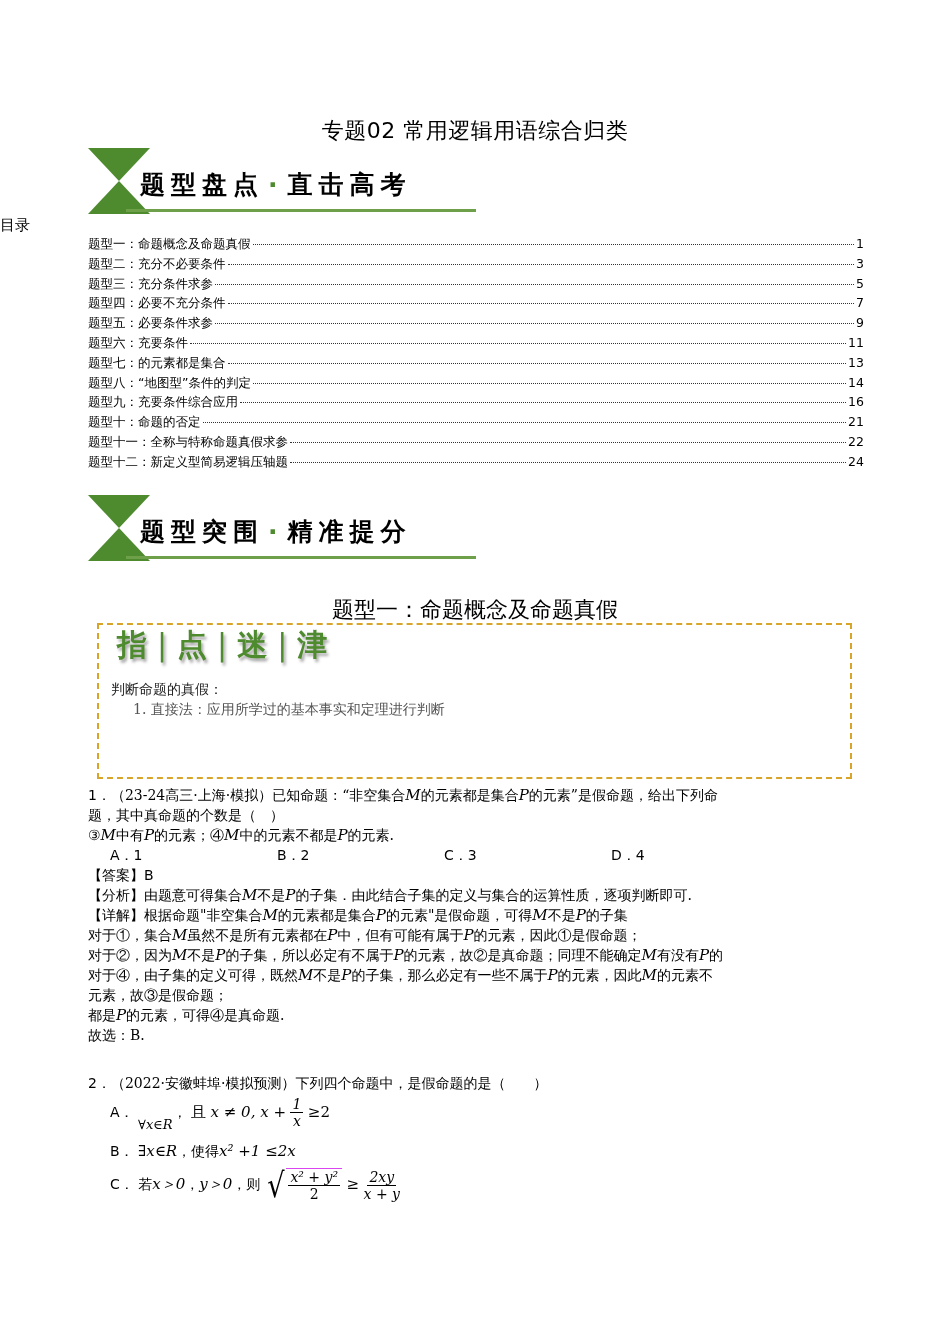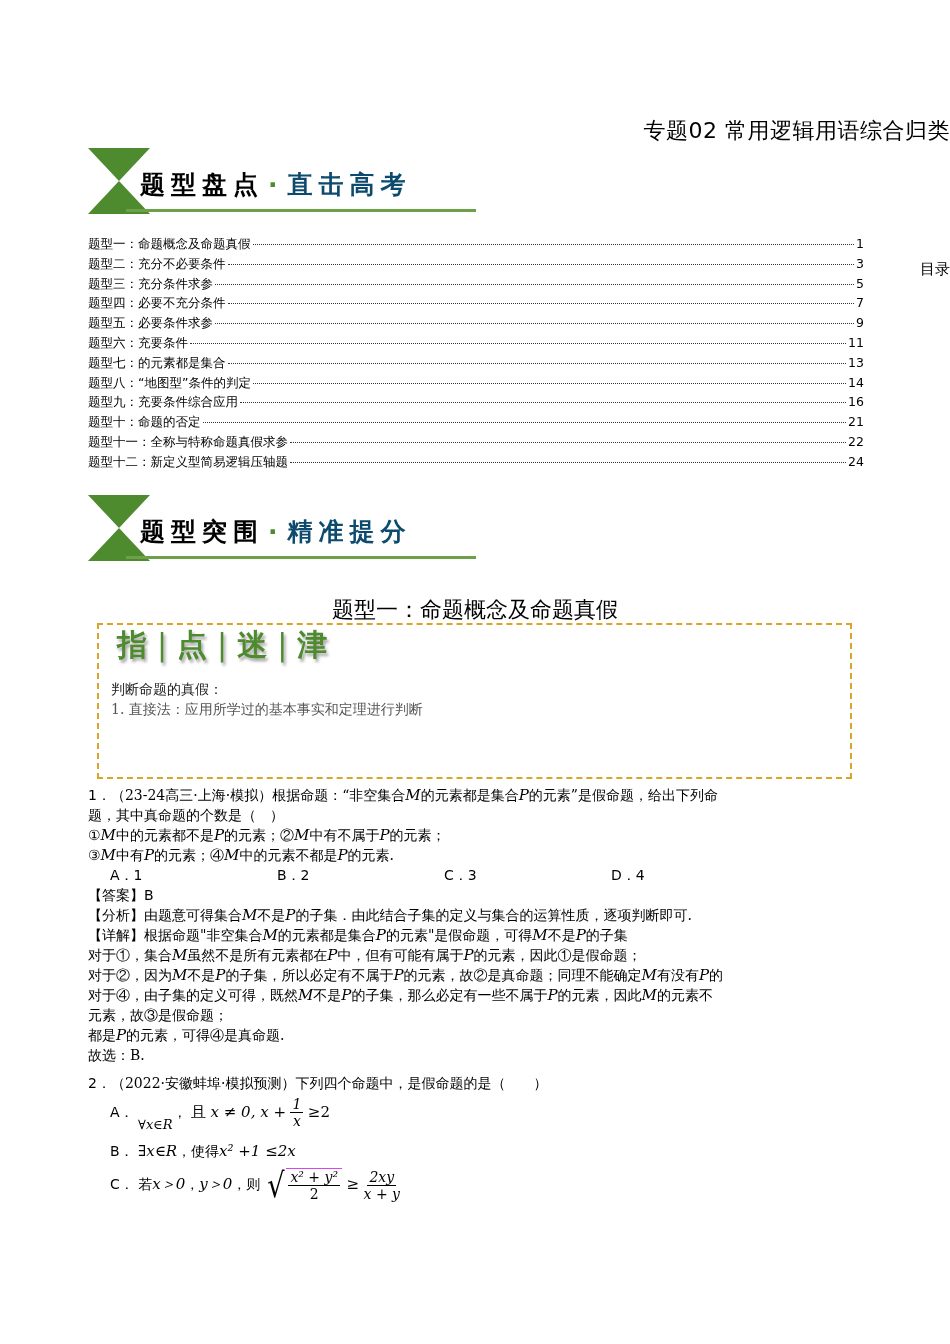--- a/index.html
+++ b/index.html
@@ -1,42 +1,42 @@
 <!DOCTYPE html>
 <html><head>
   <meta charset="utf-8">
   <style>
     * { box-sizing: border-box; margin: 0; padding: 0; }
     html, body { width: 950px; height: 1344px; background: #ffffff; }
     body { position: relative; font-family: "DejaVu Serif", "Liberation Serif", serif; color: #000; overflow: hidden; }
 
-    .doc-title { position: absolute; top: 116px; left: 0; width: 950px; text-align: right; font-size: 22px; font-family: "DejaVu Sans", sans-serif; letter-spacing: 0.5px; }
+    .doc-title { position: absolute; top: 116px; left: 0; width: 950px; text-align: center; font-size: 22px; font-family: "DejaVu Sans", sans-serif; letter-spacing: 0.5px; }
 
     .banner { position: absolute; left: 88px; width: 390px; height: 66px; }
     .banner svg { position: absolute; left: 0; top: 0; }
     .banner .banner-text { position: absolute; left: 52px; top: 20px; font-size: 25px; font-weight: bold; font-family: "DejaVu Sans", sans-serif; letter-spacing: 6px; white-space: nowrap; }
     .banner .green { color: #000000; }
-    .banner .red { color: #0c4a6e; }
+    .banner .red { color: #000000; }
     .banner .dot { color: #4e8a2e; margin: 0 4px; }
     .banner .rule { position: absolute; left: 38px; top: 61px; width: 350px; height: 3px; background: #6ea04a; }
 
-    .toc-heading { position: absolute; top: 216px; left: 0; width: 950px; text-align: right; font-size: 15px; font-family: "DejaVu Sans", sans-serif; margin-top: 44px; }
+    .toc-heading { position: absolute; top: 216px; left: 0; width: 950px; text-align: left; font-size: 15px; font-family: "DejaVu Sans", sans-serif; }
     .toc { position: absolute; top: 236px; left: 88px; width: 776px; }
     .toc-row { display: flex; align-items: baseline; height: 19.8px; font-size: 12.5px; font-family: "DejaVu Sans", sans-serif; white-space: nowrap; cursor: pointer; }
     .toc-row .lbl { flex: 0 0 auto; }
     .toc-row .dots { flex: 1 1 auto; border-bottom: 1px dotted #333; margin: 0 2px; transform: translateY(-3px); }
     .toc-row .pg { flex: 0 0 auto; }
 
     .section-title { position: absolute; top: 595px; left: 0; width: 950px; text-align: center; font-size: 22px; font-family: "DejaVu Sans", sans-serif; }
 
     .tip-box { position: absolute; top: 623px; left: 97px; width: 755px; height: 156px; border: 2.5px dashed #d8a528; }
     .tip-heading { position: absolute; left: 18px; top: 0; font-size: 30px; font-weight: bold; color: #4e8a2e; font-family: "DejaVu Sans", sans-serif; text-shadow: 2px 3px 3px rgba(0,0,0,0.35); letter-spacing: 4px; white-space: nowrap; }
     .tip-heading .bar { color: #4e8a2e; font-weight: normal; margin: 0 6px; }
     .tip-lines { position: absolute; left: 12px; top: 54px; font-size: 14px; line-height: 20px; color: #222; }
-    .tip-lines .sub { color: #555; }
+    .tip-lines .sub { color: #555; margin-left: 22px; }
 
     .q { position: absolute; left: 88px; width: 780px; font-size: 14px; line-height: 20px; }
     .math { font-family: "DejaVu Serif", serif; font-style: italic; font-size: 15px; }
     .sans { font-family: "DejaVu Sans", sans-serif; }
     .opts { display: flex; padding-left: 22px; font-family: "DejaVu Sans", sans-serif; }
     .opts span { width: 167px; }
     .red-text { color: #000000; }
     .choice { position: absolute; left: 110px; font-size: 14px; font-family: "DejaVu Sans", sans-serif; white-space: nowrap; }
     .frac { display: inline-flex; flex-direction: column; align-items: center; vertical-align: middle; font-family: "DejaVu Serif", serif; font-style: italic; font-size: 14px; line-height: 16px; }
     .frac .num { border-bottom: 1px solid #000; padding: 0 2px; }
@@ -142,26 +142,23 @@
     <span>指</span><span class="bar">|</span><span>点</span><span class="bar">|</span><span>迷</span><span class="bar">|</span><span>津</span>
   </div>
   <div class="tip-lines">
     <div>判断命题的真假：</div>
     <div class="sub">1. 直接法：应用所学过的基本事实和定理进行判断</div>
   </div>
 </div>
 
 <div class="q" style="top:785px;">
   <div>
-    <span class="sans">1．</span><span>（23-24高三·上海·模拟）</span><span>根据命题：“非空集合</span><span class="math">M</span><span>的元素都是集合</span><span class="math">P</span><span>的元素”是假命题，给出下列命</span>
+    <span class="sans">1．</span><span>（23-24高三·上海·模拟）</span><span>已知命题：“非空集合</span><span class="math">M</span><span>的元素都是集合</span><span class="math">P</span><span>的元素”是假命题，给出下列命</span>
   </div>
   <div>题，其中真命题的个数是（　）</div>
-  <div>
-    <span>①</span><span class="math">M</span><span>中的元素都不是</span><span class="math">P</span><span>的元素；②</span><span class="math">M</span><span>中有不属于</span><span class="math">P</span><span>的元素；</span>
-  </div>
   <div>
     <span>③</span><span class="math">M</span><span>中有</span><span class="math">P</span><span>的元素；④</span><span class="math">M</span><span>中的元素不都是</span><span class="math">P</span><span>的元素.</span>
   </div>
   <div class="opts">
     <span>A．1</span>
     <span>B．2</span>
     <span>C．3</span>
     <span>D．4</span>
   </div>
   <div class="red-text"><span>【答案】</span><span class="sans">B</span></div>

